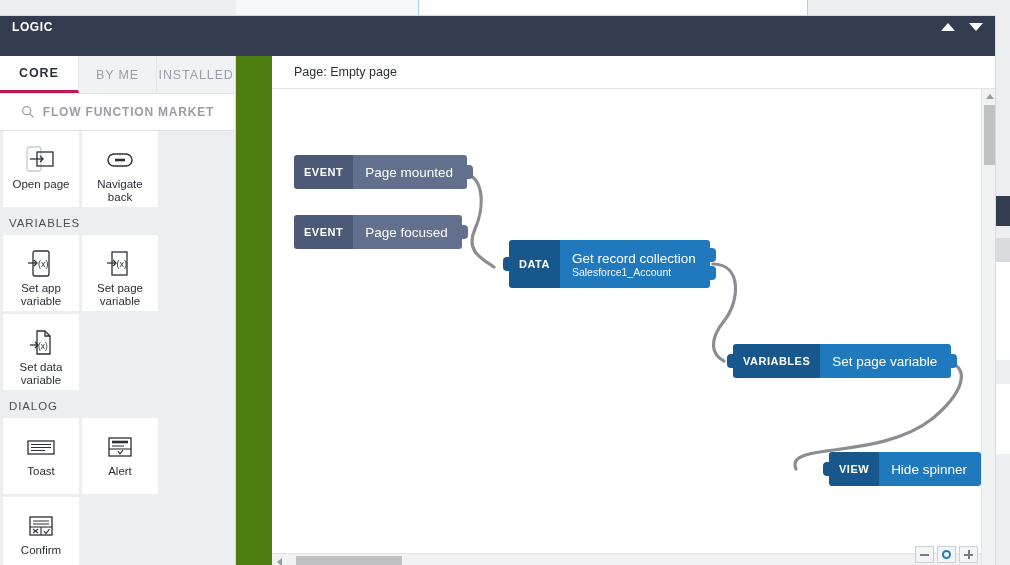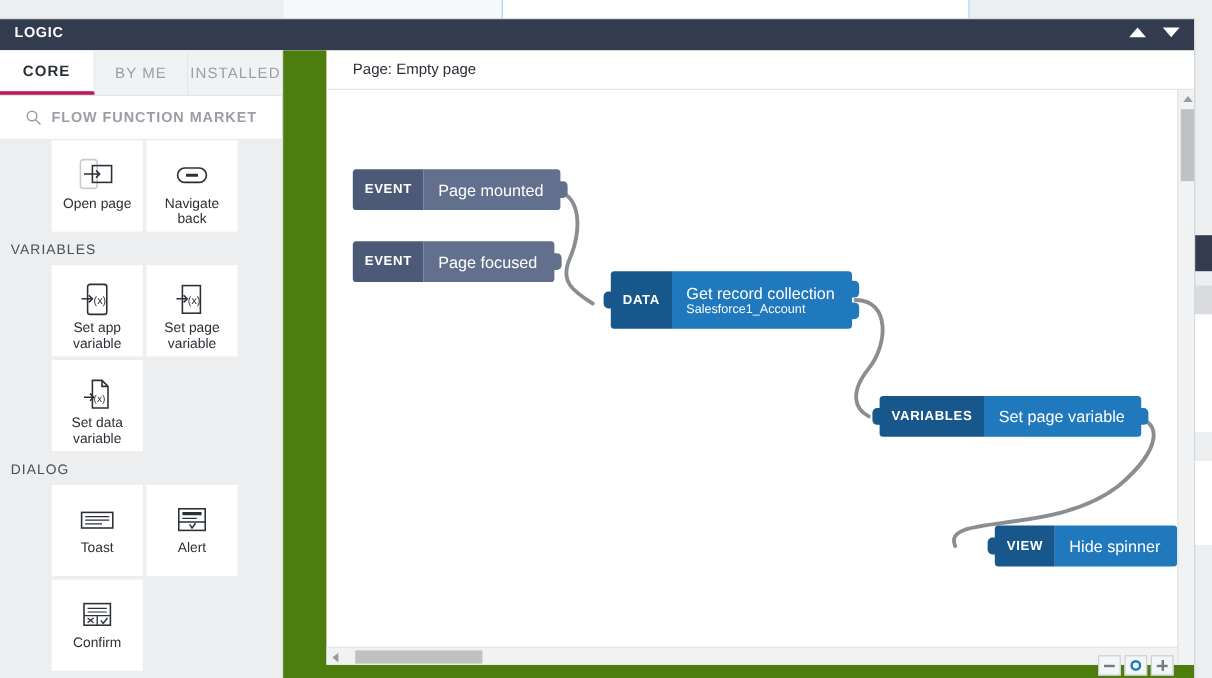--- a/index.html
+++ b/index.html
@@ -31,21 +31,21 @@
   .bg-grey-strip {
     position:absolute; left:236px; top:0; width:182px; height:18px; background:#f7f8f9;
   }
 
   
   .logic-window {
     position:absolute; left:0px; top:16px; width:995px; height:549px;
     background:#ffffff; box-shadow:0 0 0 1px #d7d9dd;
   }
   .logic-header {
-    position:relative; height:26px; background:#333c4e; color:#ffffff;
+    position:relative; height:40px; background:#333c4e; color:#ffffff;
   }
   .logic-title {
     position:absolute; left:12px; top:4px;
     font-size:12px; font-weight:bold; letter-spacing:0.6px; color:#ffffff;
   }
   .header-btns { position:absolute; right:10px; top:2px; display:flex; gap:10px; }
   .hdr-btn { width:18px; height:18px; display:flex; align-items:center; justify-content:center; cursor:pointer; }
   .tri-up {
     width:0;height:0;border-left:7px solid transparent;border-right:7px solid transparent;
     border-bottom:8px solid #ffffff;
@@ -75,21 +75,21 @@
     height:37px; background:#ffffff; display:flex; align-items:center; justify-content:center;
     gap:8px; cursor:pointer; border-bottom:1px solid #e2e4e7;
   }
   .market-label { font-size:12px; letter-spacing:0.8px; color:#9a9ea5;font-weight:bold; }
   .search-ico { width:14px; height:14px; }
 
   .section-head {
     font-size:11.5px; letter-spacing:0.9px; color:#4b4f57;
     padding:10px 0 6px 9px;
   }
-  .grid { display:flex; flex-wrap:wrap; gap:3px; padding:0 0 0 3px;margin-left:40px; }
+  .grid { display:flex; flex-wrap:wrap; gap:3px; padding:0 0 0 3px; }
   .card {
     width:76px; height:76px; background:#ffffff; cursor:pointer;
     display:flex; flex-direction:column; align-items:center; justify-content:flex-start;
     padding-top:13px;
   }
   .card .ico { height:32px; display:flex; align-items:center; justify-content:center; }
   .card .lbl {
     font-size:11.5px; color:#2b2f36; text-align:center; line-height:13px; margin-top:2px;
     padding:0 3px;
   }

